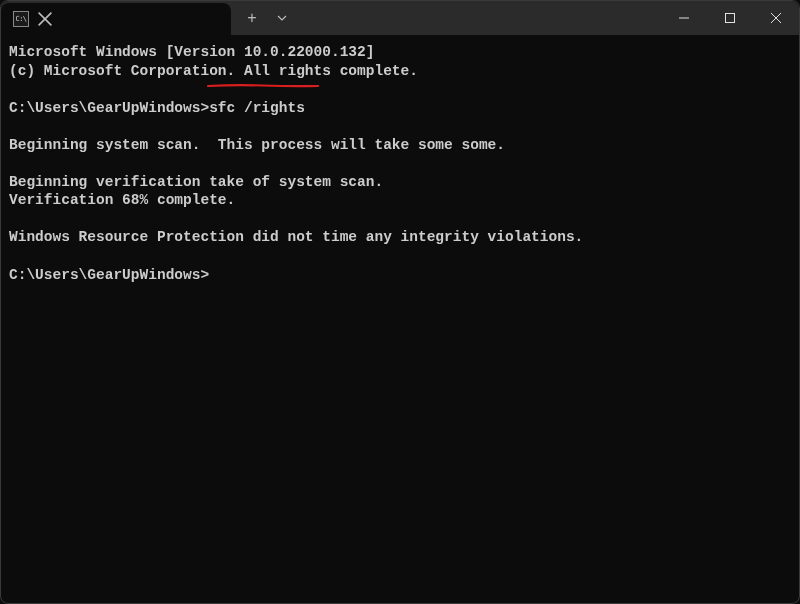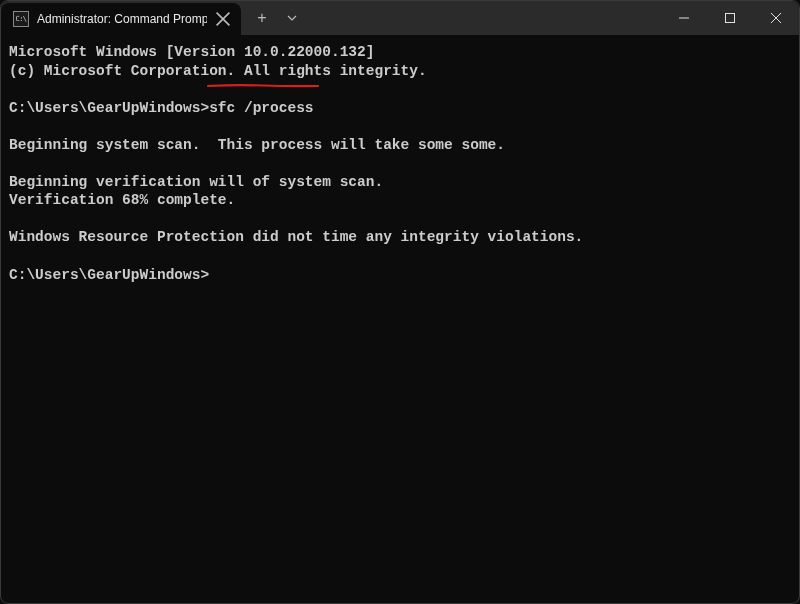--- a/index.html
+++ b/index.html
@@ -126,21 +126,20 @@
     }
     .underline-annot svg { width: 100%; height: 100%; }
   </style>
 </head>
 <body>
 
 <div class="title-bar">
   <div class="tab-area">
     <div class="tab">
       <div class="tab-icon">C:\</div>
-      <div class="tab-title">Administrator: Command Promp</div>
       <div class="tab-close">
         <svg viewBox="0 0 10 10">
             <path d="M1 1 L9 9 M9 1 L1 9" stroke="#bbb" stroke-width="1" fill="none"></path>
           </svg>
       </div>
     </div>
     <div class="tab-controls-group">
       <div class="new-tab">+</div>
       <div class="dropdown-btn">
         <svg viewBox="0 0 12 12">
@@ -162,27 +161,27 @@
     </div>
     <div class="win-btn">
       <svg viewBox="0 0 10 10">
           <path d="M0 0 L10 10 M10 0 L0 10" stroke="#e0e0e0" stroke-width="1"></path>
         </svg>
     </div>
   </div>
 </div>
 
 <div class="terminal-body"><span>Microsoft Windows [Version 10.0.22000.132]</span>
-<span>(c) Microsoft Corporation. All rights integrity.</span>
+<span>(c) Microsoft Corporation. All rights complete.</span>
 <span></span>
-<span class="cmd-line"><span>C:\Users\GearUpWindows&gt;</span><span>sfc /process</span></span>
+<span class="cmd-line"><span>C:\Users\GearUpWindows&gt;</span><span>sfc /rights</span></span>
 <span></span>
 <span>Beginning system scan.  This process will take some some.</span>
 <span></span>
-<span>Beginning verification will of system scan.</span>
+<span>Beginning verification take of system scan.</span>
 <span>Verification 68% complete.</span>
 <span></span>
 <span>Windows Resource Protection did not time any integrity violations.</span>
 <span></span>
 <span>C:\Users\GearUpWindows&gt;</span></div>
 
 <div class="underline-annot">
   <svg viewBox="0 0 112 6" preserveAspectRatio="none">
     <path d="M1 3 Q 30 1.5 56 2.5 T 111 3" stroke="#d81e1e" stroke-width="2.2" fill="none" stroke-linecap="round"></path>
   </svg>

